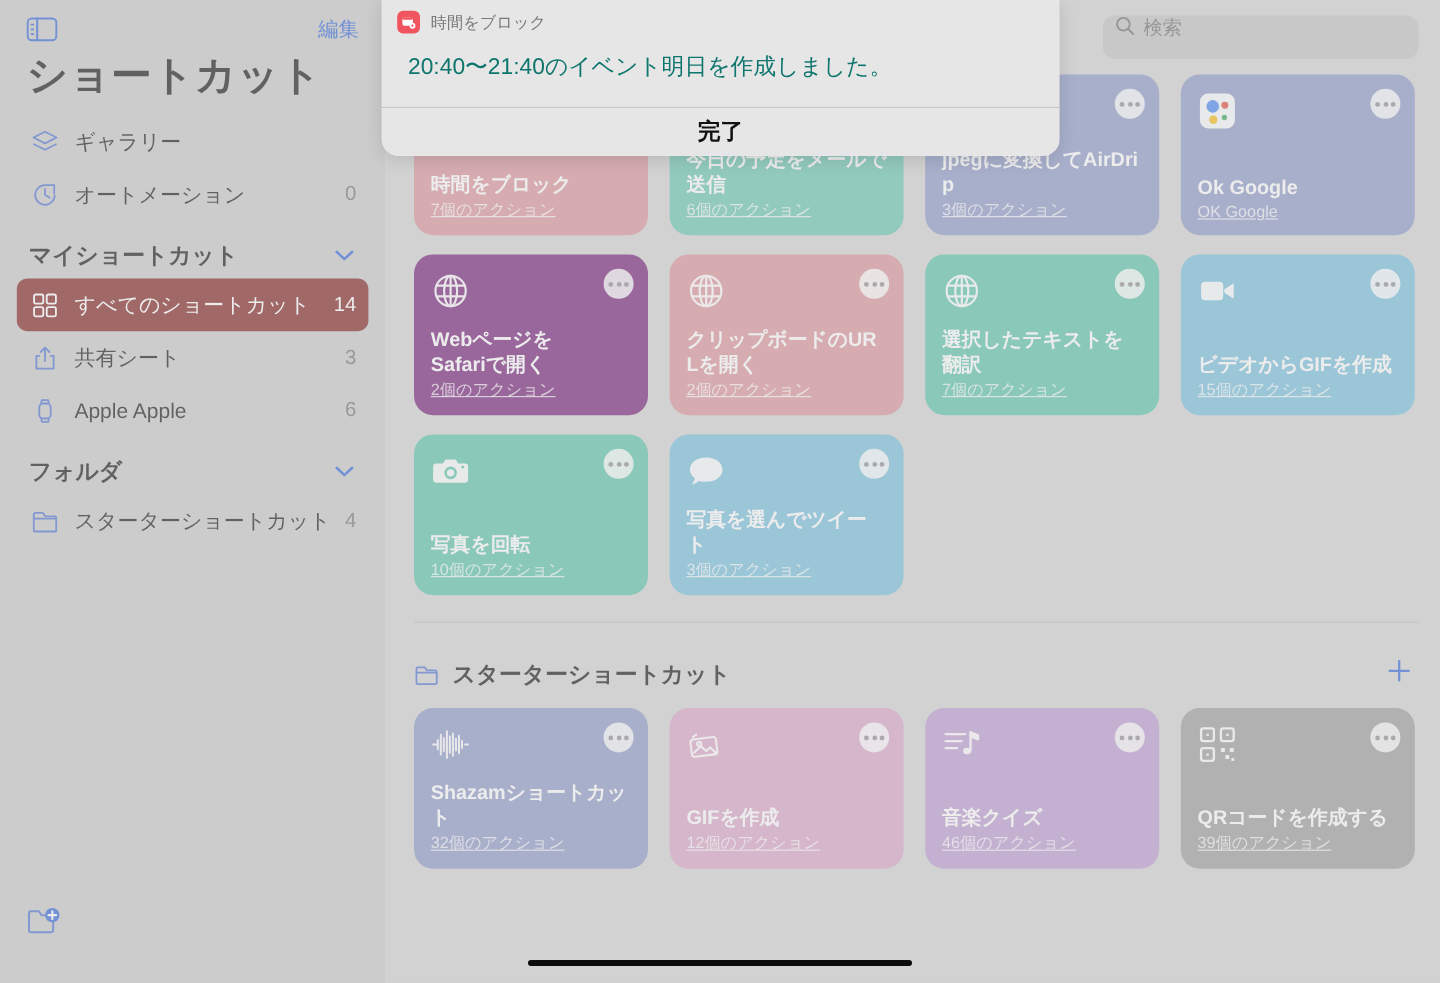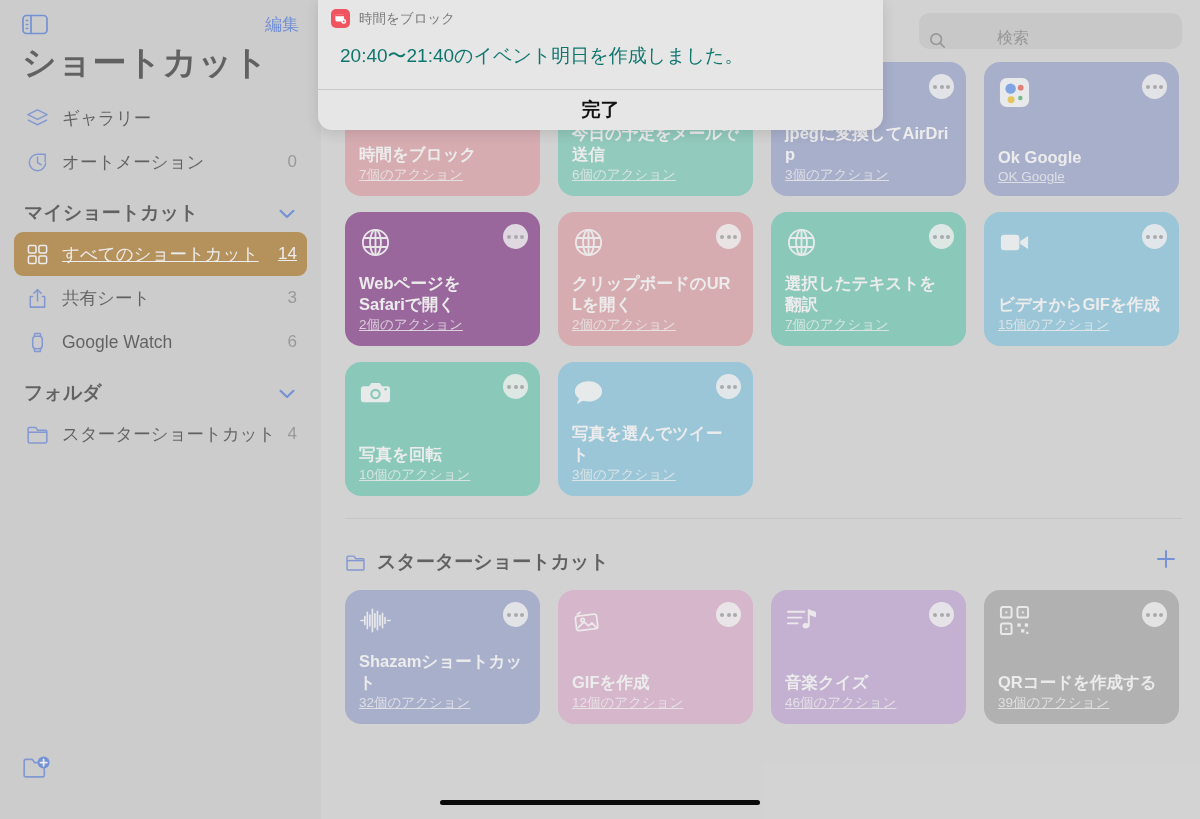--- a/index.html
+++ b/index.html
@@ -30,21 +30,21 @@
   .sb-row{
     display:flex;align-items:center;
     height:44px;margin:0 14px;padding:0 10px;
     border-radius:9px;box-sizing:border-box;cursor:pointer;
     color:#111;font-size:17.5px;
   }
   .sb-row .ic{width:26px;height:26px;margin-right:12px;flex:0 0 26px;
     display:flex;align-items:center;justify-content:center;}
   .sb-row .lbl{flex:1;white-space:nowrap;}
   .sb-row .cnt{color:#707070;font-size:17px;}
-  .sb-row.sel{background:#a16207;color:#fff;text-decoration:underline;}
+  .sb-row.sel{background:#7f1d1d;color:#fff;}
   .sb-row.sel .cnt{color:#ffffff;text-align:right;}
   .sb-group{
     display:flex;align-items:center;justify-content:space-between;
     padding:16px 26px 6px 24px;font-size:19px;font-weight:bold;color:#111;
   }
   .sb-group .chev{color:#2f62d8;font-size:15px;}
   .sb-newfolder{
     position:absolute;left:22px;bottom:38px;width:30px;height:26px;cursor:pointer;
   }
 
@@ -52,23 +52,22 @@
   #main{
     position:relative;flex:1;height:819px;background:#d3d3d3;
     box-sizing:border-box;overflow:hidden;
   }
   .main-topbar{
     height:62px;display:flex;align-items:center;justify-content:flex-end;
     padding:0 18px 0 24px;box-sizing:border-box;
   }
   .searchbox{
     width:263px;height:36px;border-radius:10px;background:#c2c2c2;
-    display:flex;align-items:flex-end;padding:0 10px;box-sizing:border-box;
+    display:flex;align-items:flex-start;padding:0 10px;box-sizing:border-box;
     cursor:text;
-    gap:44px;
   }
   .searchbox .mag{width:17px;height:17px;margin-right:7px;flex:0 0 17px;}
   .searchbox .ph{color:#6d6d6d;font-size:16px;}
 
   .grid{
     display:grid;grid-template-columns:repeat(4,195px);
     column-gap:18px;row-gap:16px;
     padding:0 0 0 24px;
   }
   .card{
@@ -215,21 +214,21 @@
     </div>
 
     <div class="sb-row">
       <span class="ic">
         <svg viewBox="0 0 24 24" width="23" height="23" fill="none" stroke="#4a6fd0" stroke-width="1.6" stroke-linejoin="round">
           <rect x="7" y="5.5" width="10" height="13" rx="3.4"></rect>
           <path d="M8.6 5.5 L9.2 2.6 L14.8 2.6 L15.4 5.5"></path>
           <path d="M8.6 18.5 L9.2 21.4 L14.8 21.4 L15.4 18.5"></path>
         </svg>
       </span>
-      <span class="lbl">Google Watch</span>
+      <span class="lbl">Apple Apple</span>
       <span class="cnt">6</span>
     </div>
 
     <div class="sb-group">
       <span>フォルダ</span>
       <span class="chev">
         <svg viewBox="0 0 16 10" width="16" height="10" fill="none" stroke="#2f62d8" stroke-width="2.1" stroke-linecap="round" stroke-linejoin="round">
             <path d="M1.5 1.8 L8 8 L14.5 1.8"></path>
           </svg>
       </span>

